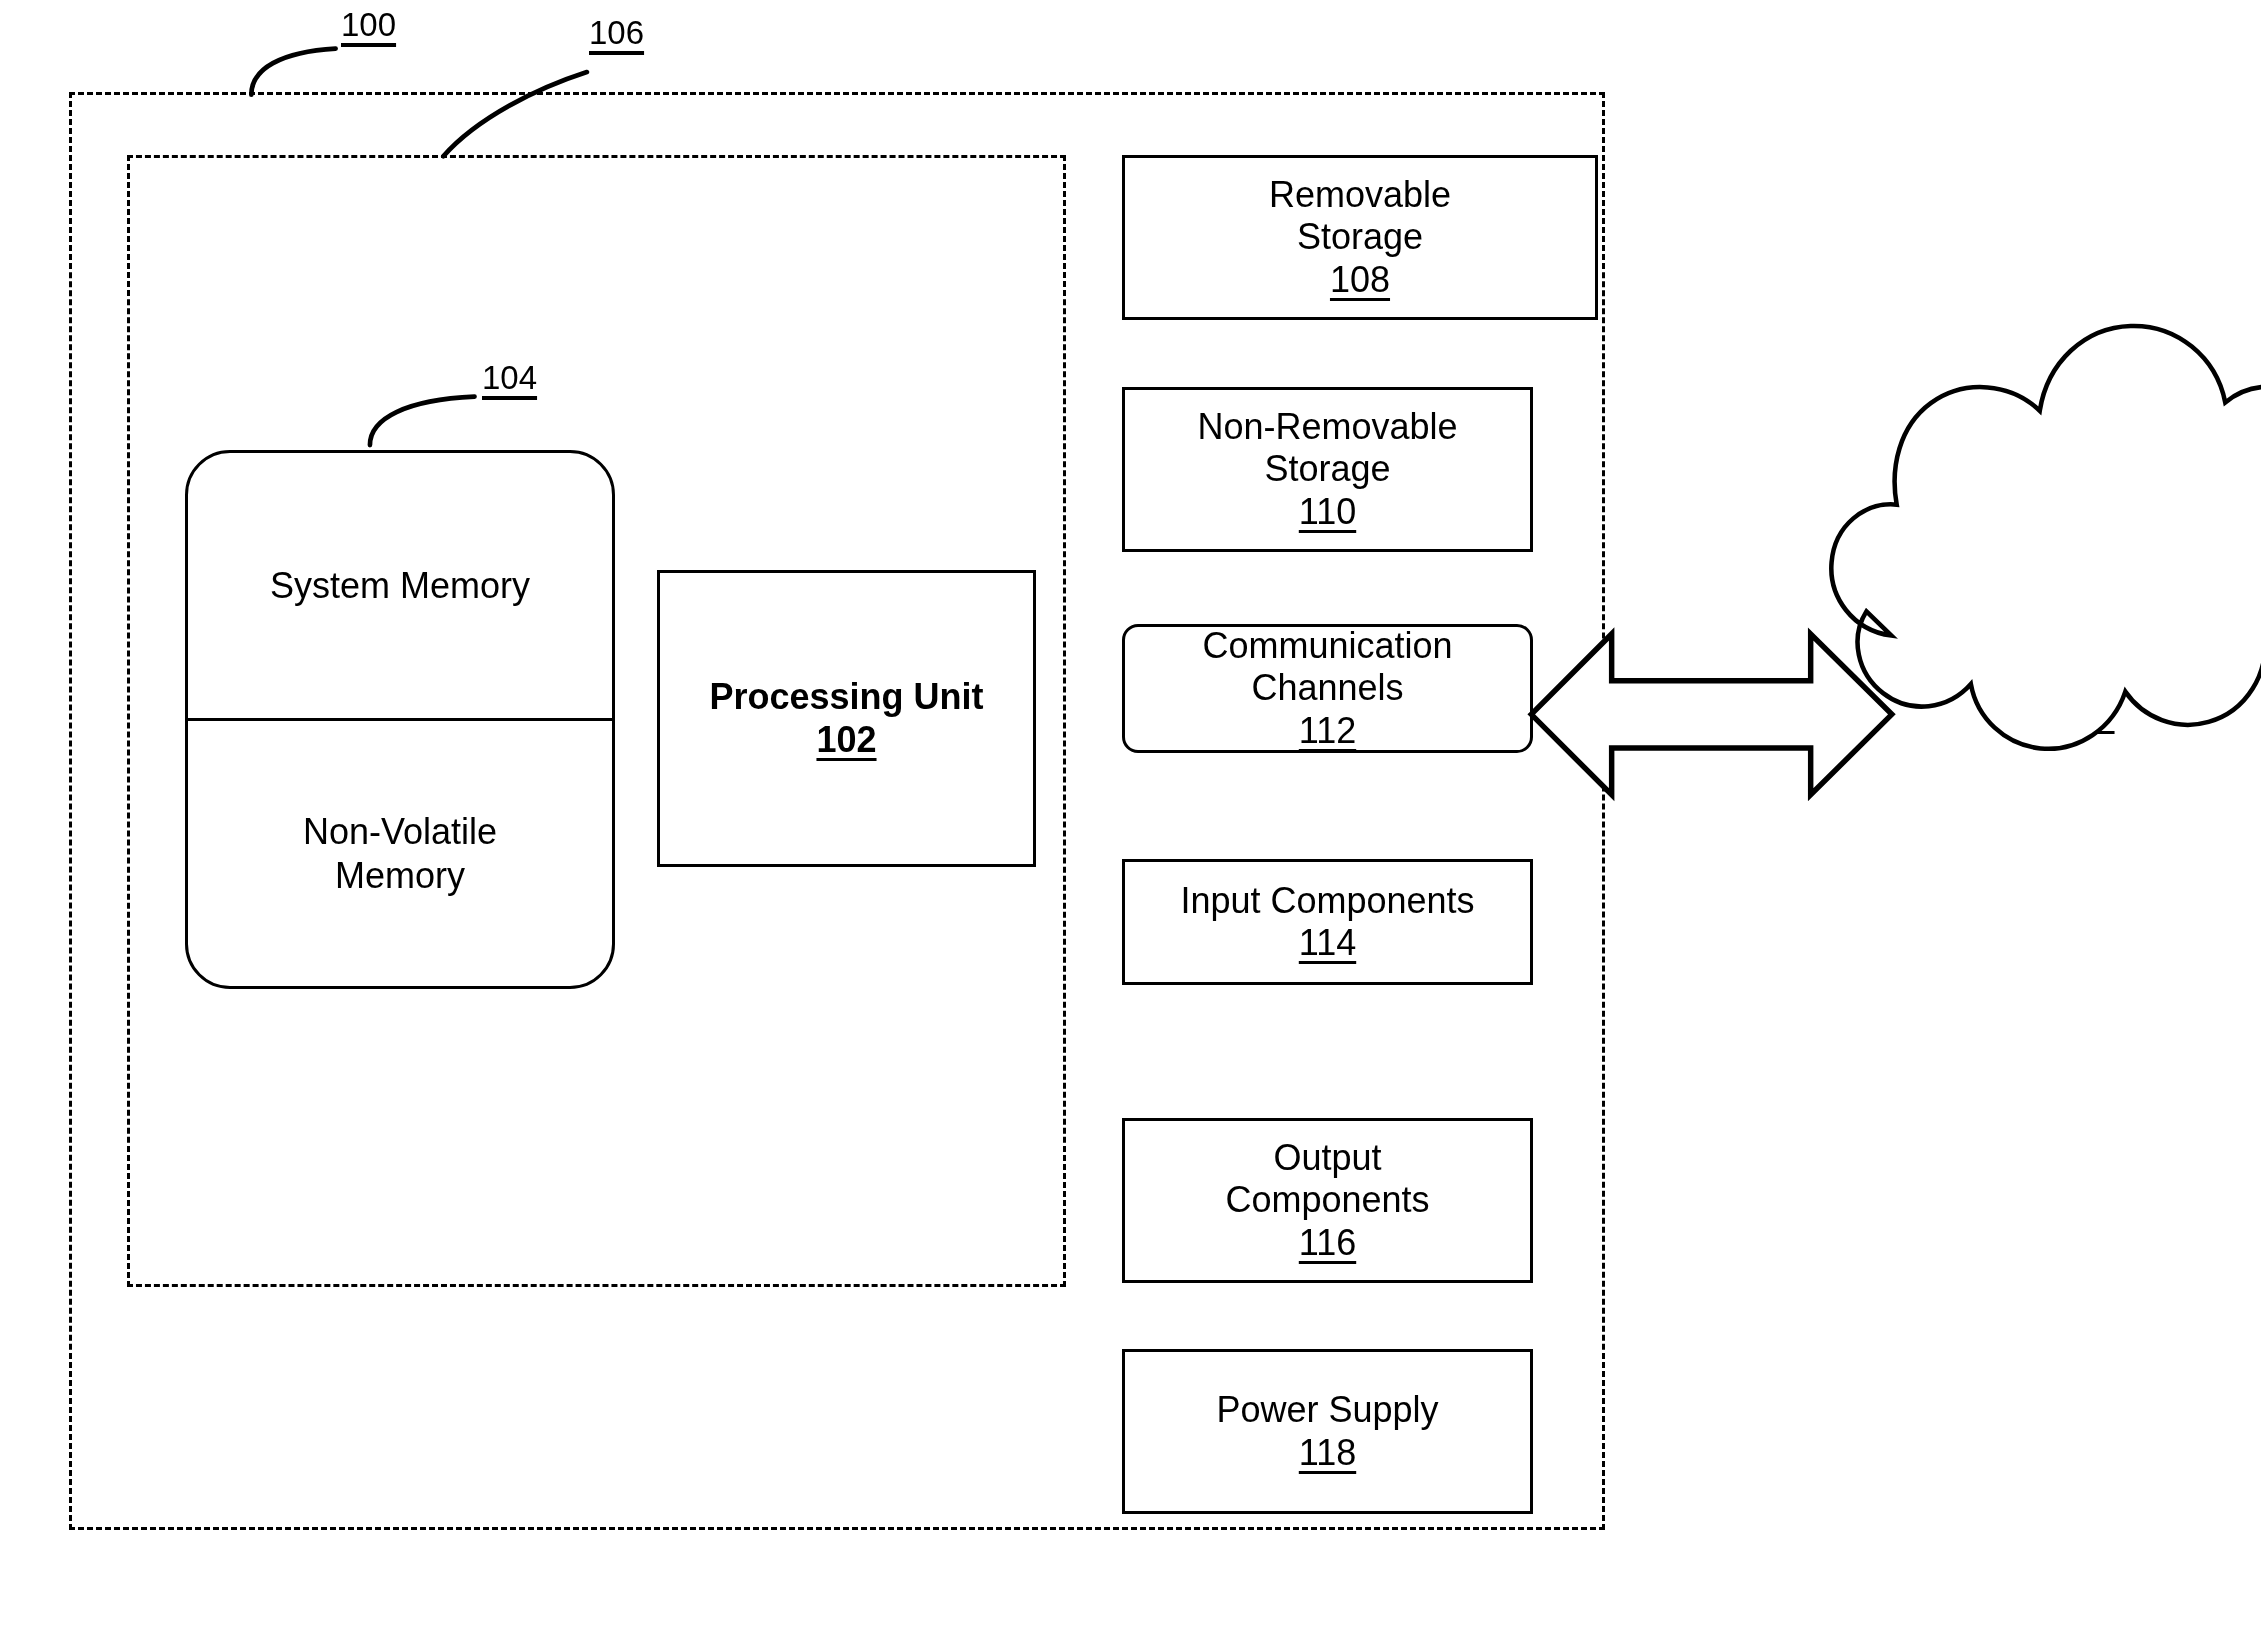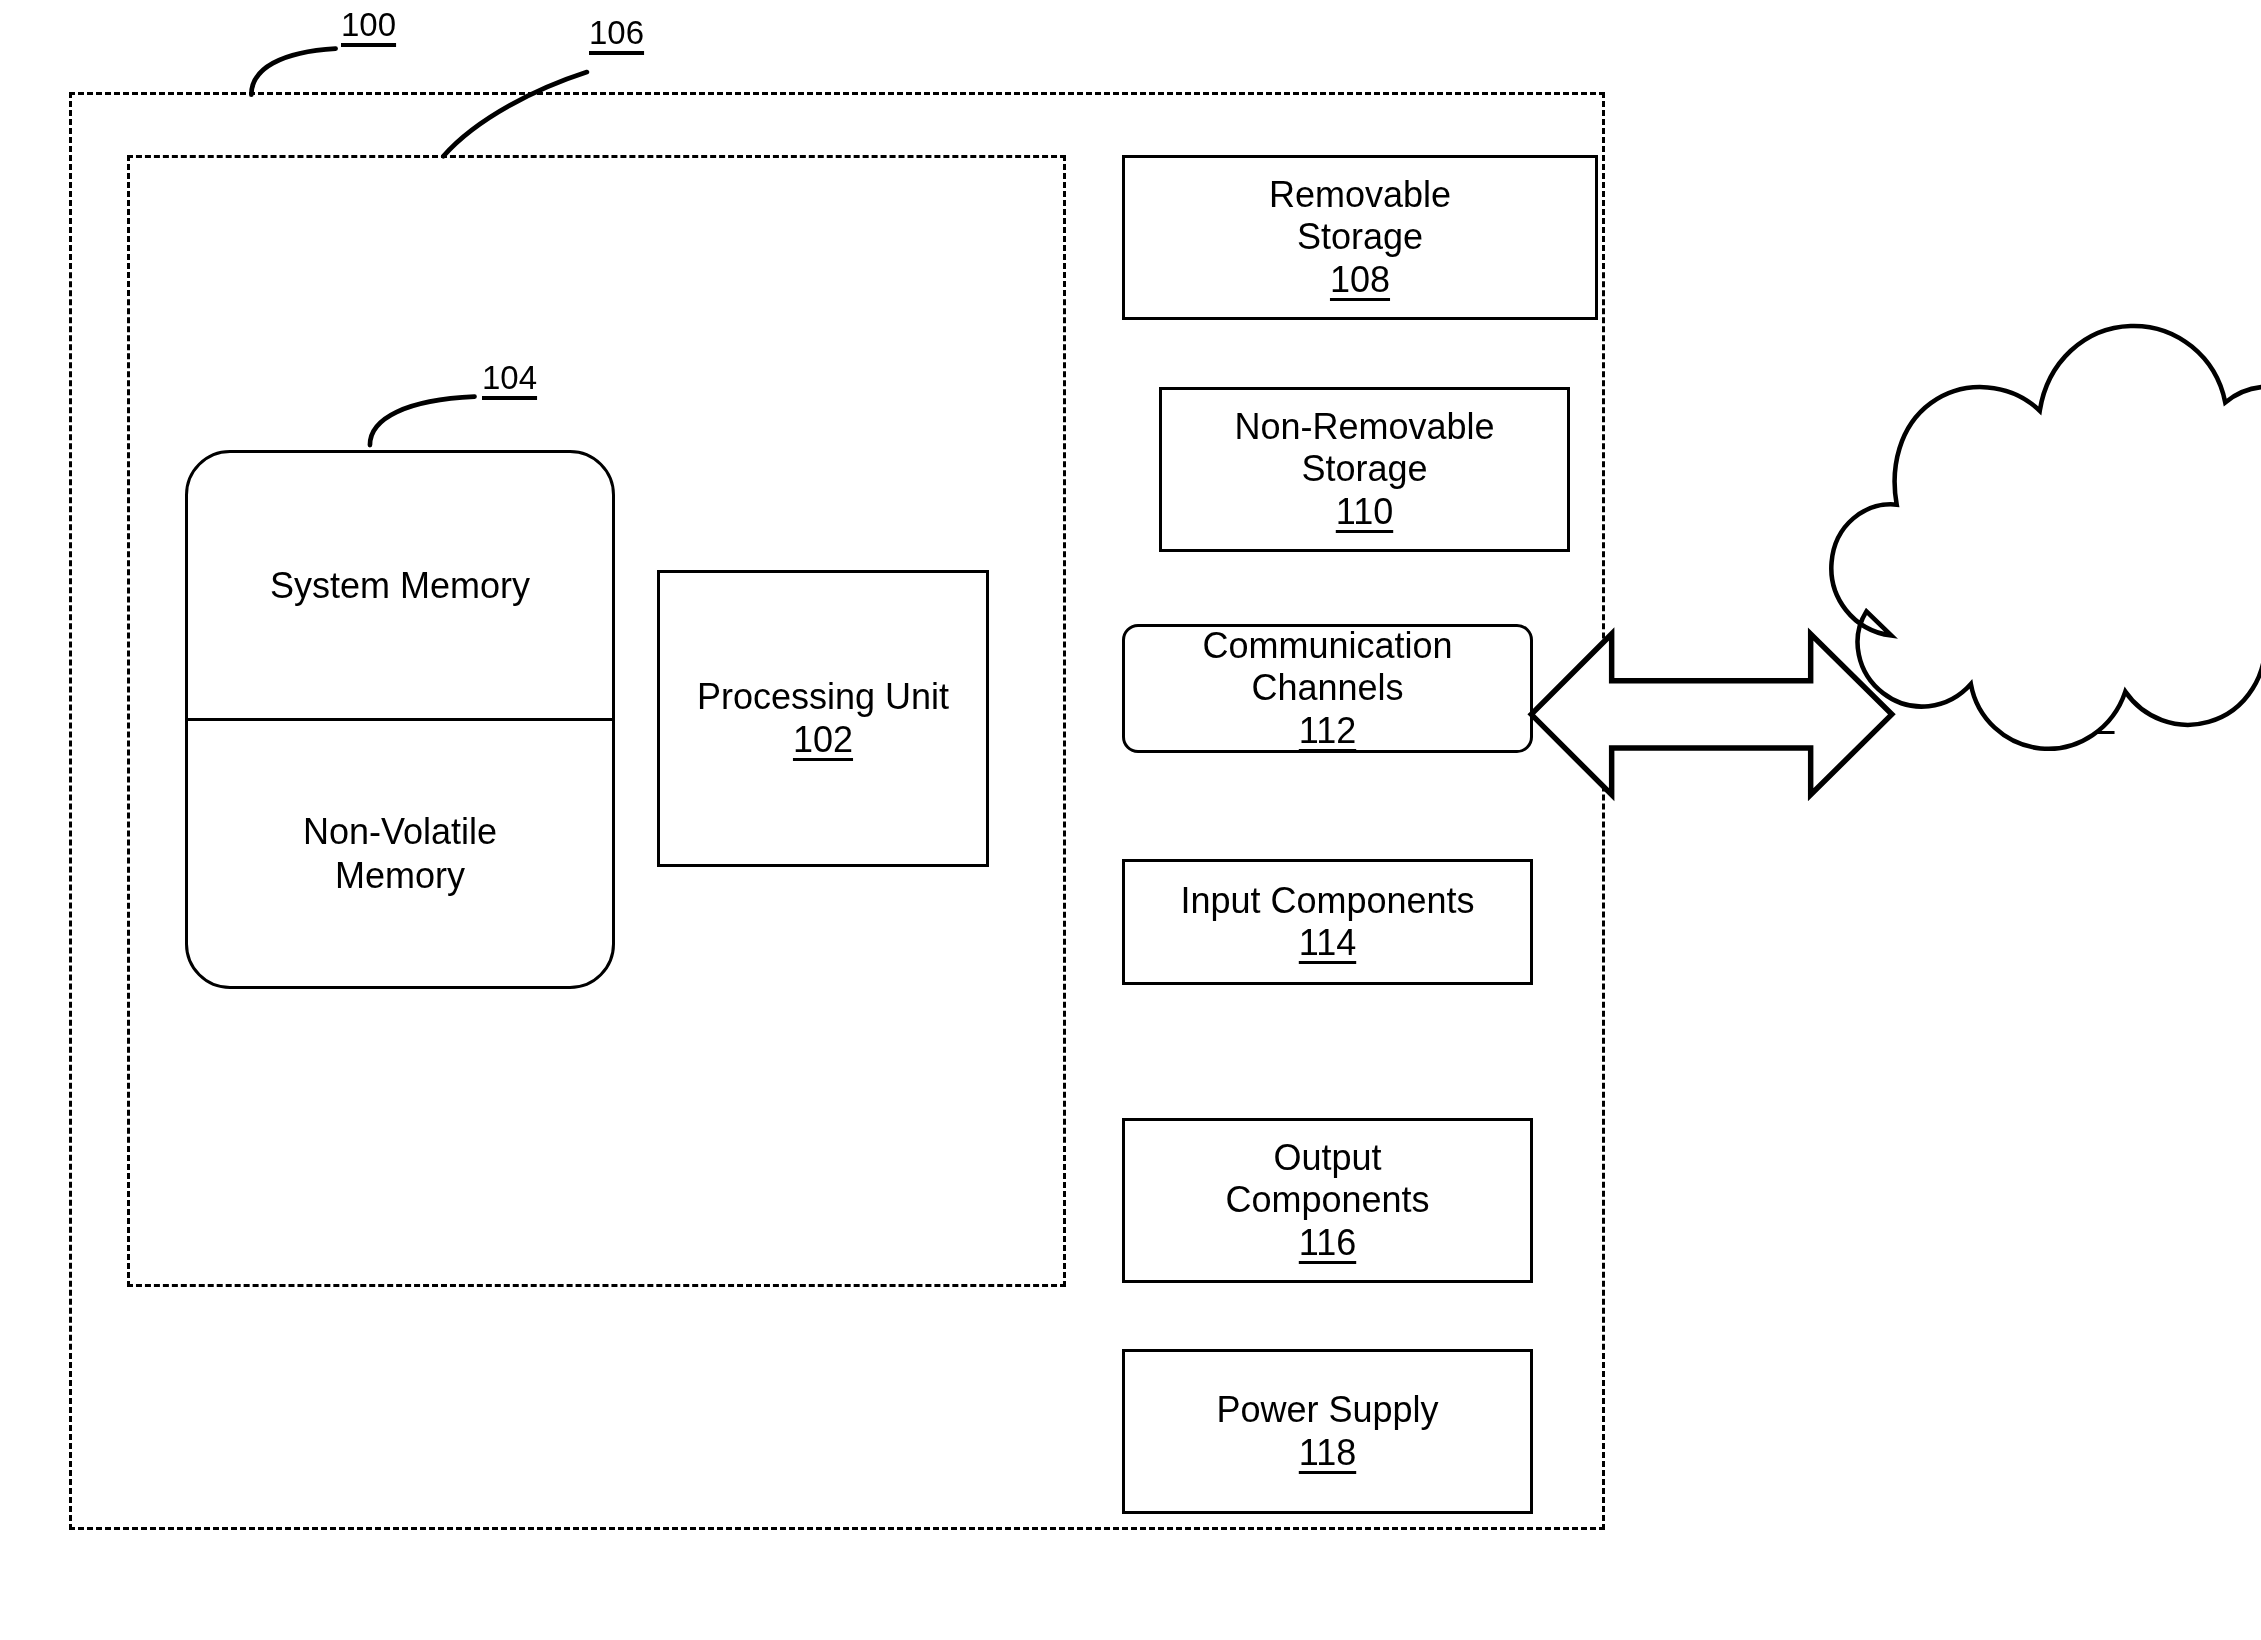--- a/index.html
+++ b/index.html
@@ -93,34 +93,35 @@
     box-sizing: border-box;
   }
   .memory-cell + .memory-cell {
     border-top: 3.9px solid #000000;
   }
 
   
   #processing-unit {
     left: 657px;
     top: 570px;
-    width: 332px;
+    width: 379px;
     height: 297px;
+    font-weight: bold;
   }
 
   
   #removable-storage   { left: 1122px; top: 155px;  width: 476px; height: 165px; }
   #non-removable-storage { left: 1122px; top: 337px; width: 411px; height: 165px; }
   #communication-channels { left: 1122px; top: 416px; width: 411px; height: 165px; }
   #input-components    { left: 1122px; top: 806px; width: 411px; height: 126px; }
   #output-components   { left: 1122px; top: 988px; width: 411px; height: 165px; }
   #power-supply        { left: 1122px; top: 1327px; width: 411px; height: 165px; }
 
   
-  #non-removable-storage { top: 387px; margin-left: 37px; }
+  #non-removable-storage { top: 387px; }
   #communication-channels { top: 624px; height: 129px; border-radius: 16px; }
   #input-components { top: 859px; }
   #output-components { top: 1118px; }
   #power-supply { top: 1349px; }
 
   
   .ref-callout {
     position: absolute;
     font-size: 33px;
     text-decoration: underline;

